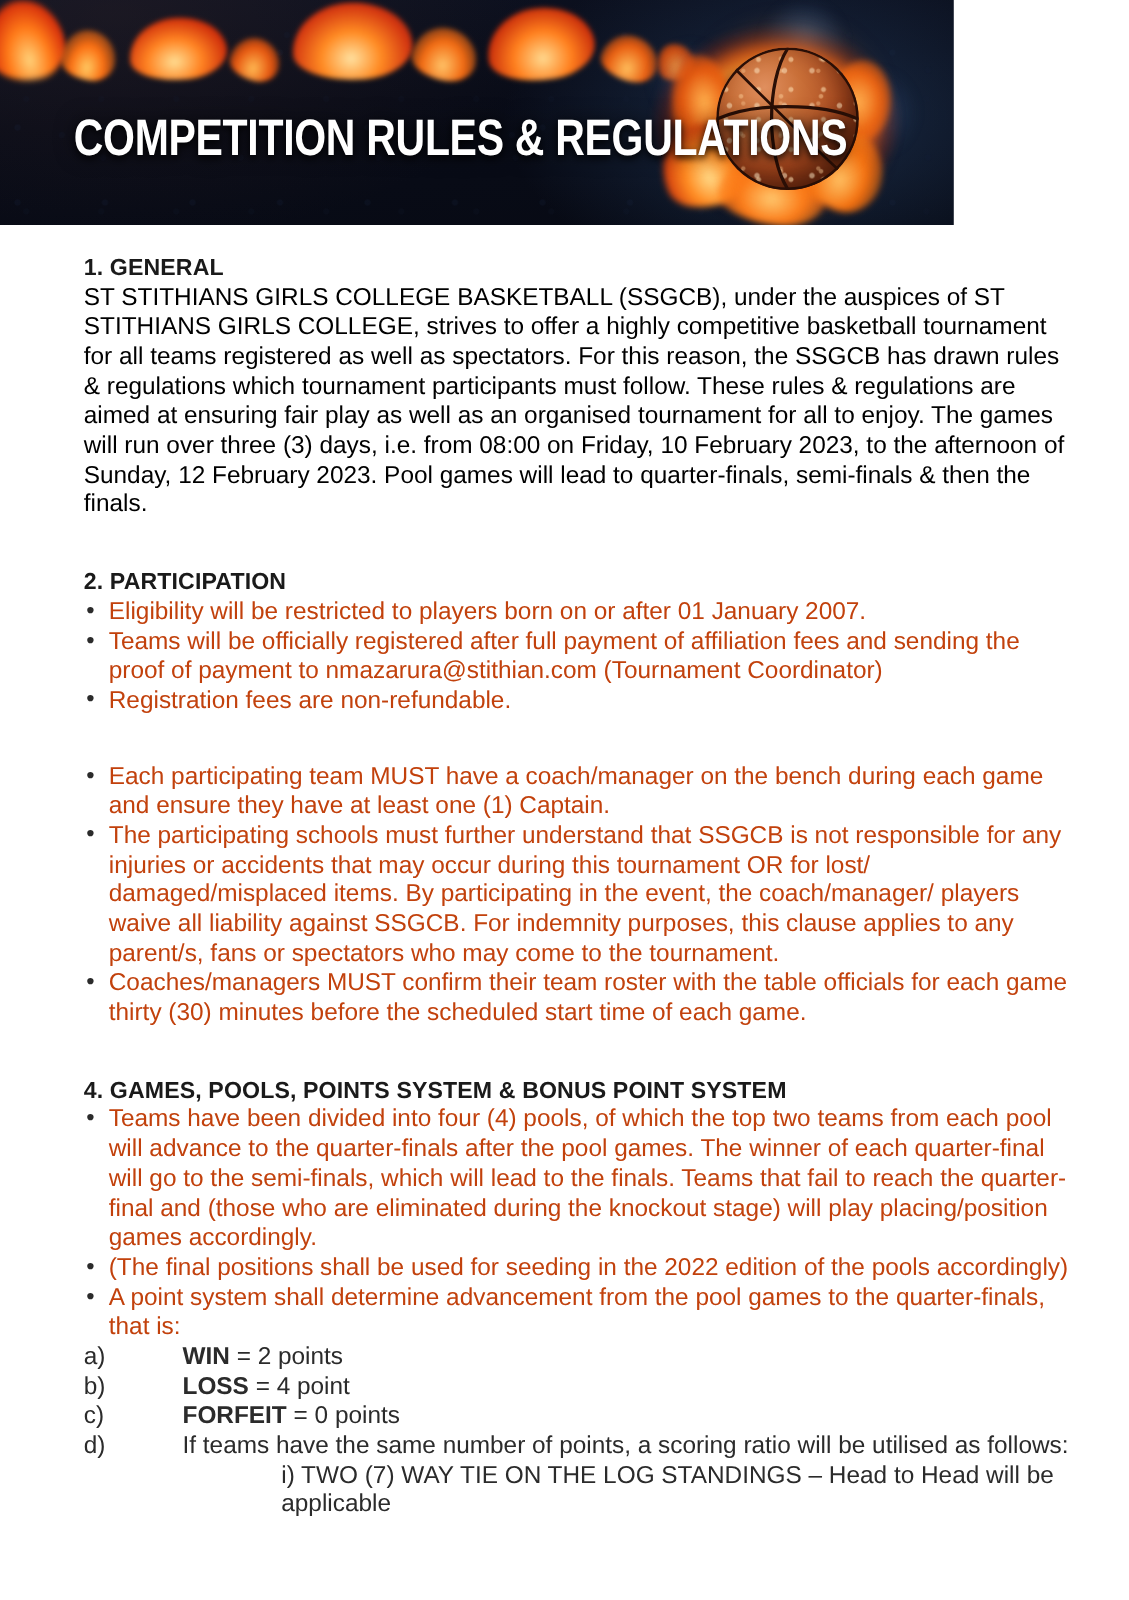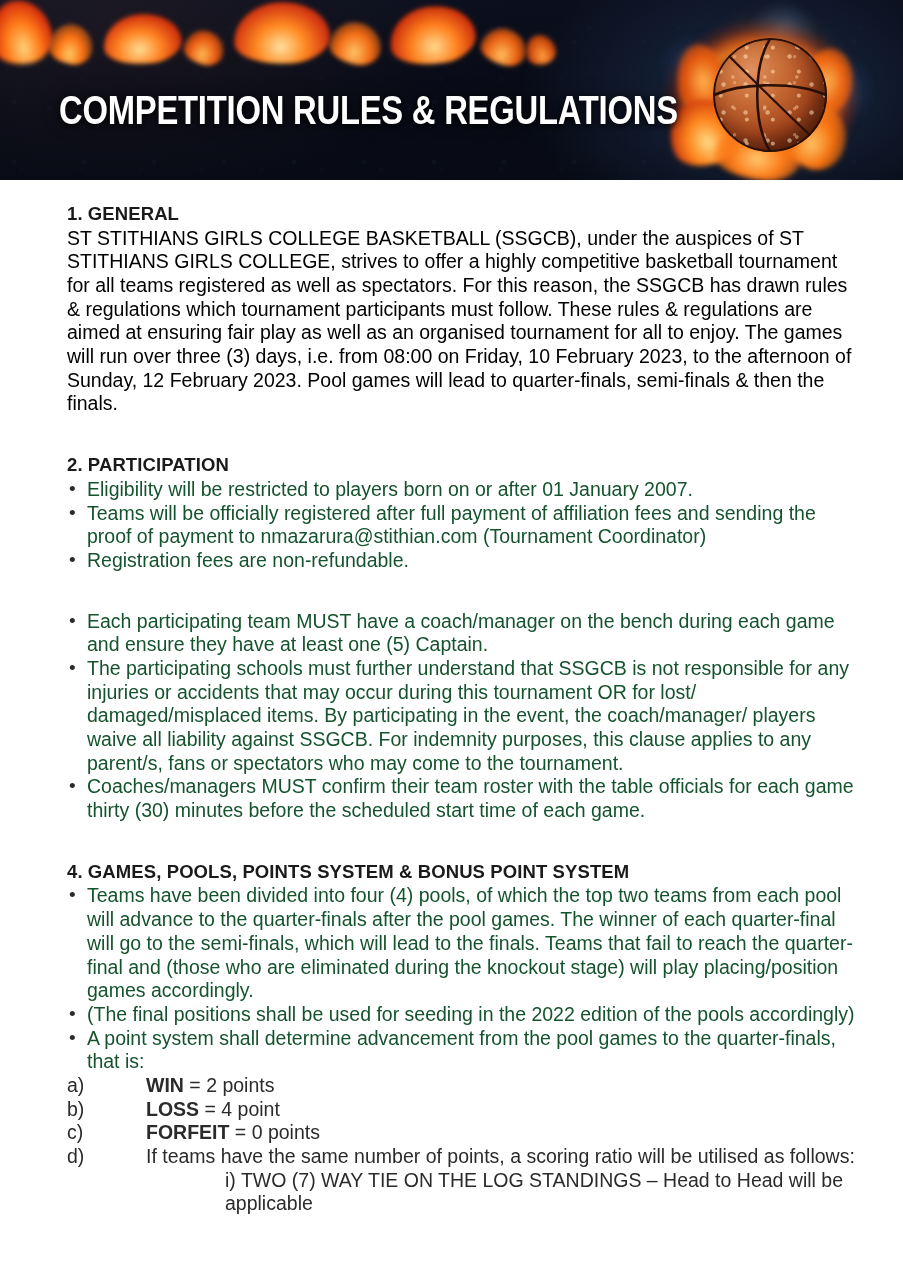--- a/index.html
+++ b/index.html
@@ -12,21 +12,21 @@
     height: 1280px;
     font-family: "Liberation Sans", sans-serif;
     color: #231f20;
     overflow: hidden;
     position: relative;
   }
 
   
   .banner {
     position: relative;
-    width: 903px;
+    width: 763px;
     height: 180px;
     overflow: hidden;
     background:
       radial-gradient(ellipse 340px 200px at 84% 52%, rgba(40,70,110,0.55) 0%, rgba(12,20,38,0.0) 70%),
       radial-gradient(ellipse 500px 260px at 12% 6%, rgba(60,40,40,0.30) 0%, rgba(10,13,26,0) 70%),
       linear-gradient(175deg, #0d1222 0%, #090c18 42%, #070a14 100%);
   }
   .banner-noise {
     position: absolute;
     inset: 0;
@@ -153,21 +153,21 @@
   ul.bullets {
     margin: 0;
     padding: 0;
     list-style: none;
   }
   ul.bullets > li {
     position: relative;
     padding-left: 20px;
     font-size: 19.5px;
     line-height: 1.215;
-    color: #14532d;
+    color: #c2410c;
   }
   ul.bullets > li::before {
     content: "•";
     position: absolute;
     left: 2px;
     top: -1px;
     font-size: 19px;
     line-height: 1.215;
     color: #2b2b2b;
   }
@@ -253,21 +253,21 @@
     <h2 class="heading">2. PARTICIPATION</h2>
     <ul class="bullets">
       <li>Eligibility will be restricted to players born on or after 01 January 2007.</li>
       <li>Teams will be officially registered after full payment of affiliation fees and sending the proof of payment to nmazarura@stithian.com (Tournament Coordinator)</li>
       <li>Registration fees are non-refundable.</li>
     </ul>
   </section>
 
   <section class="sec">
     <ul class="bullets">
-      <li>Each participating team MUST have a coach/manager on the bench during each game and ensure they have at least one (5) Captain.</li>
+      <li>Each participating team MUST have a coach/manager on the bench during each game and ensure they have at least one (1) Captain.</li>
       <li>The participating schools must further understand that SSGCB is not responsible for any injuries or accidents that may occur during this tournament OR for lost/ damaged/misplaced items. By participating in the event, the coach/manager/ players waive all liability against SSGCB. For indemnity purposes, this clause applies to any parent/s, fans or spectators who may come to the tournament.</li>
       <li>Coaches/managers MUST confirm their team roster with the table officials for each game thirty (30) minutes before the scheduled start time of each game.</li>
     </ul>
   </section>
 
   <section class="sec">
     <h2 class="heading">4. GAMES, POOLS, POINTS SYSTEM &amp; BONUS POINT SYSTEM</h2>
     <ul class="bullets">
       <li>Teams have been divided into four (4) pools, of which the top two teams from each pool will advance to the quarter-finals after the pool games. The winner of each quarter-final will go to the semi-finals, which will lead to the finals. Teams that fail to reach the quarter-final and (those who are eliminated during the knockout stage) will play placing/position games accordingly.</li>
       <li>(The final positions shall be used for seeding in the 2022 edition of the pools accordingly)</li>

